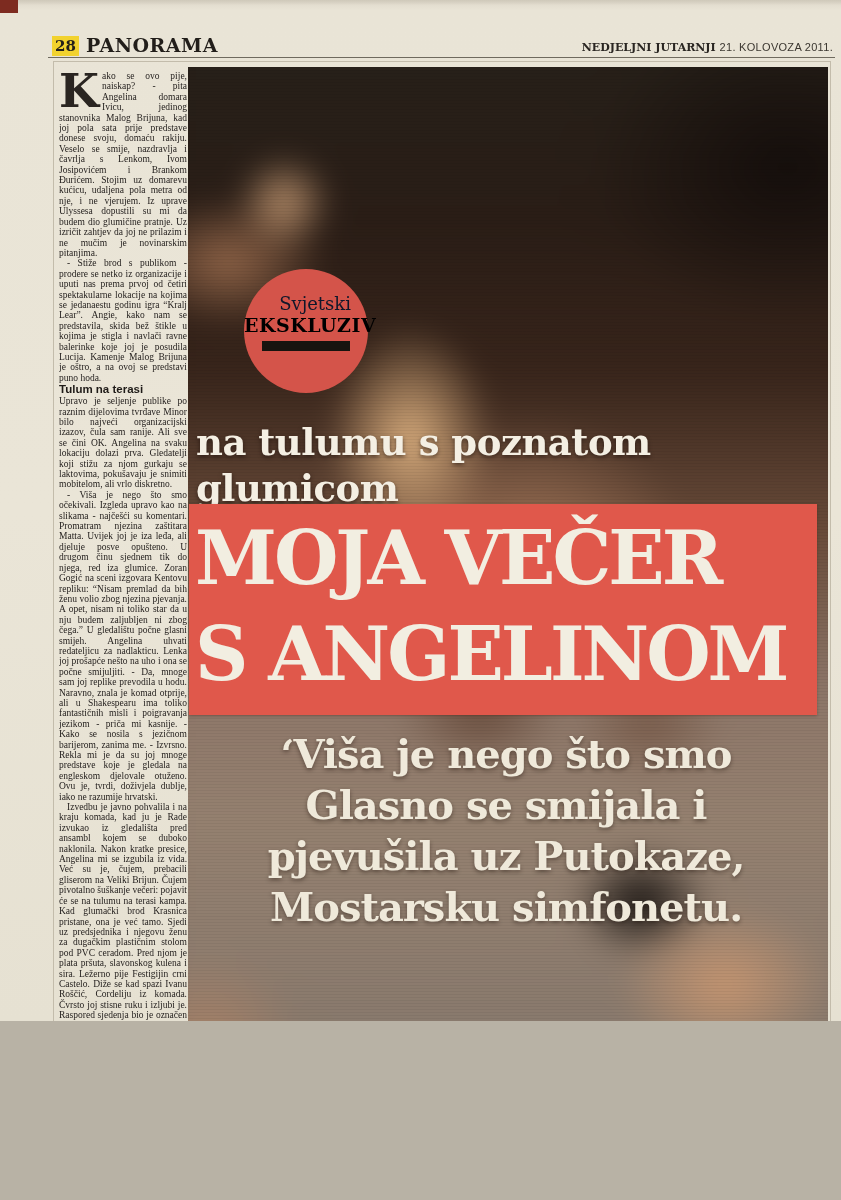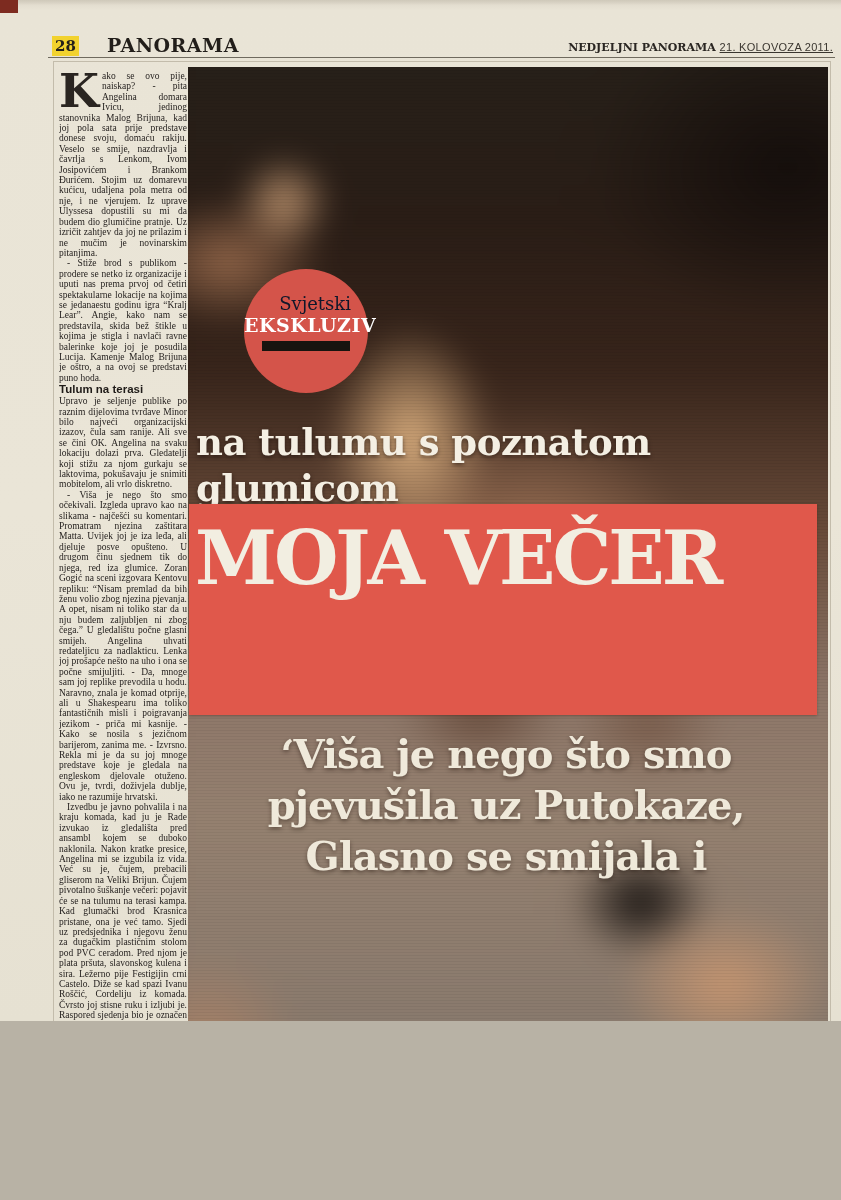--- a/index.html
+++ b/index.html
@@ -7,23 +7,23 @@
         background:linear-gradient(180deg,#ddd7c9 0%,#e9e4d6 1%,#eae5d7 50%,#e6e1d2 100%);
         font-family:"Liberation Serif","DejaVu Serif",serif;color:#2a2521;padding-left:28px;}
   .corner-accent{position:absolute;left:0;top:0;width:18px;height:13px;background:#7d2b20;}
   .top-edge{position:absolute;left:0;top:0;width:100%;height:5px;background:linear-gradient(180deg,#cfc9ba,rgba(207,201,186,0));}
 
   
   .header{position:absolute;left:48px;top:36px;width:787px;height:22px;}
   .pagenum{position:absolute;left:4px;top:0;width:27px;height:20px;background:#f2d22e;
            font:bold 15px/20px "DejaVu Serif",serif;text-align:center;color:#221e1a;}
   .section{position:absolute;left:38px;top:-2px;font:bold 19px/22px "DejaVu Serif",serif;
-           letter-spacing:.5px;color:#221e1a;margin-left:21px;}
+           letter-spacing:.5px;color:#221e1a;}
   .masthead{position:absolute;right:2px;top:4px;font:bold 11px/14px "DejaVu Serif",serif;color:#2a2622;}
-  .masthead .date{font:11px/14px "Liberation Sans",sans-serif;font-weight:normal;color:#3a362f;letter-spacing:.3px;text-decoration:underline;}
+  .masthead .date{font:11px/14px "Liberation Sans",sans-serif;font-weight:normal;color:#3a362f;letter-spacing:.3px;}
   .header-rule{position:absolute;left:48px;top:57px;width:787px;height:1px;background:#6f6a5e;}
   .content-frame{position:absolute;left:53px;top:61px;width:776px;height:1130px;
                  border:1px solid #c3bcab;pointer-events:none;}
 
   
   .column{position:absolute;left:59px;top:71px;width:128px;height:1103px;overflow:hidden;
           font:9.5px/10.4px "Liberation Serif","DejaVu Serif",serif;text-align:justify;color:#262220;}
   .column p{margin:0;}
   .col-p{text-indent:8px;}
   .dropcap{float:left;font:bold 46px/38px "DejaVu Serif",serif;height:40px;margin:1px 3px 0 0;color:#2a2521;}
@@ -46,21 +46,21 @@
       radial-gradient(ellipse 145px 95px at 30% 98%,rgba(111,101,81,.9),rgba(111,101,81,0) 75%),
       radial-gradient(ellipse 125px 125px at 7% 85%,rgba(176,131,101,.8),rgba(176,131,101,0) 75%),
       linear-gradient(180deg,#262019 0%,#2a1d16 16%,#37241a 28%,#6a4c3a 42%,#8d7668 55%,#94806f 66%,#8d7c6e 78%,#83766a 90%,#7a7064 100%);}
   .photo-grain{position:absolute;inset:0;opacity:.05;
     background:repeating-linear-gradient(0deg,#000 0 1px,transparent 1px 3px);}
 
   
   .badge{position:absolute;left:244px;top:269px;width:124px;height:124px;border-radius:50%;
          background:#d4544a;box-sizing:border-box;padding-top:25px;text-align:right;}
   .badge-l1{font:18px/20px "DejaVu Serif",serif;color:#0f172a;padding-right:17px;}
-  .badge-l2{font:bold 19px/22px "DejaVu Serif",serif;color:#ffffff;padding-right:16px;letter-spacing:.5px;}
+  .badge-l2{font:bold 19px/22px "DejaVu Serif",serif;color:#000000;padding-right:16px;letter-spacing:.5px;}
   .badge-bar{width:88px;height:10px;background:#17140f;margin:5px 18px 0 18px;}
 
   .kicker{position:absolute;left:196px;top:419px;width:620px;
           font:bold 37px/46px "DejaVu Serif",serif;color:#f4efe3;letter-spacing:-.5px;
           text-shadow:0 2px 4px rgba(20,10,5,.55);}
   .headline-block{position:absolute;left:189px;top:504px;width:628px;height:211px;background:#e0584b;
           box-shadow:0 1px 3px rgba(60,20,10,.3);}
   .headline{padding:6px 0 0 6px;font:bold 74px/96px "DejaVu Serif",serif;color:#f2eee1;letter-spacing:-3px;}
   .deck{position:absolute;left:196px;top:728px;width:620px;
         font:bold 40px/51px "DejaVu Serif",serif;color:#efe9da;letter-spacing:-1px;
@@ -75,21 +75,21 @@
 <body>
 
 <div class="page">
   <div class="top-edge"></div>
   <div class="corner-accent"></div>
 
   <div class="header">
     <div class="pagenum">28</div>
     <div class="section">PANORAMA</div>
     <div class="masthead">
-      <span>NEDJELJNI PANORAMA</span>
+      <span>NEDJELJNI JUTARNJI</span>
       <span class="date">21. KOLOVOZA 2011.</span>
     </div>
   </div>
   <div class="header-rule"></div>
   <div class="content-frame"></div>
 
   <div class="photo">
     <div class="photo-blur"></div>
     <div class="photo-grain"></div>
   </div>
@@ -109,24 +109,26 @@
     <div class="badge-bar"></div>
   </div>
 
   <div class="kicker">
     <div>na tulumu s poznatom glumicom</div>
   </div>
 
   <div class="headline-block">
     <div class="headline">
       <div>MOJA VEČER</div>
+      <div>S ANGELINOM</div>
     </div>
   </div>
 
   <div class="deck">
     <div>‘Viša je nego što smo</div>
+    <div>Glasno se smijala i</div>
     <div>pjevušila uz Putokaze,</div>
-    <div>Glasno se smijala i</div>
+    <div>Mostarsku simfonetu.</div>
   </div>
 
 
   <div class="url-strip">www.angelinajoliemagazines.com</div>
 </div>
 
 </body></html>

